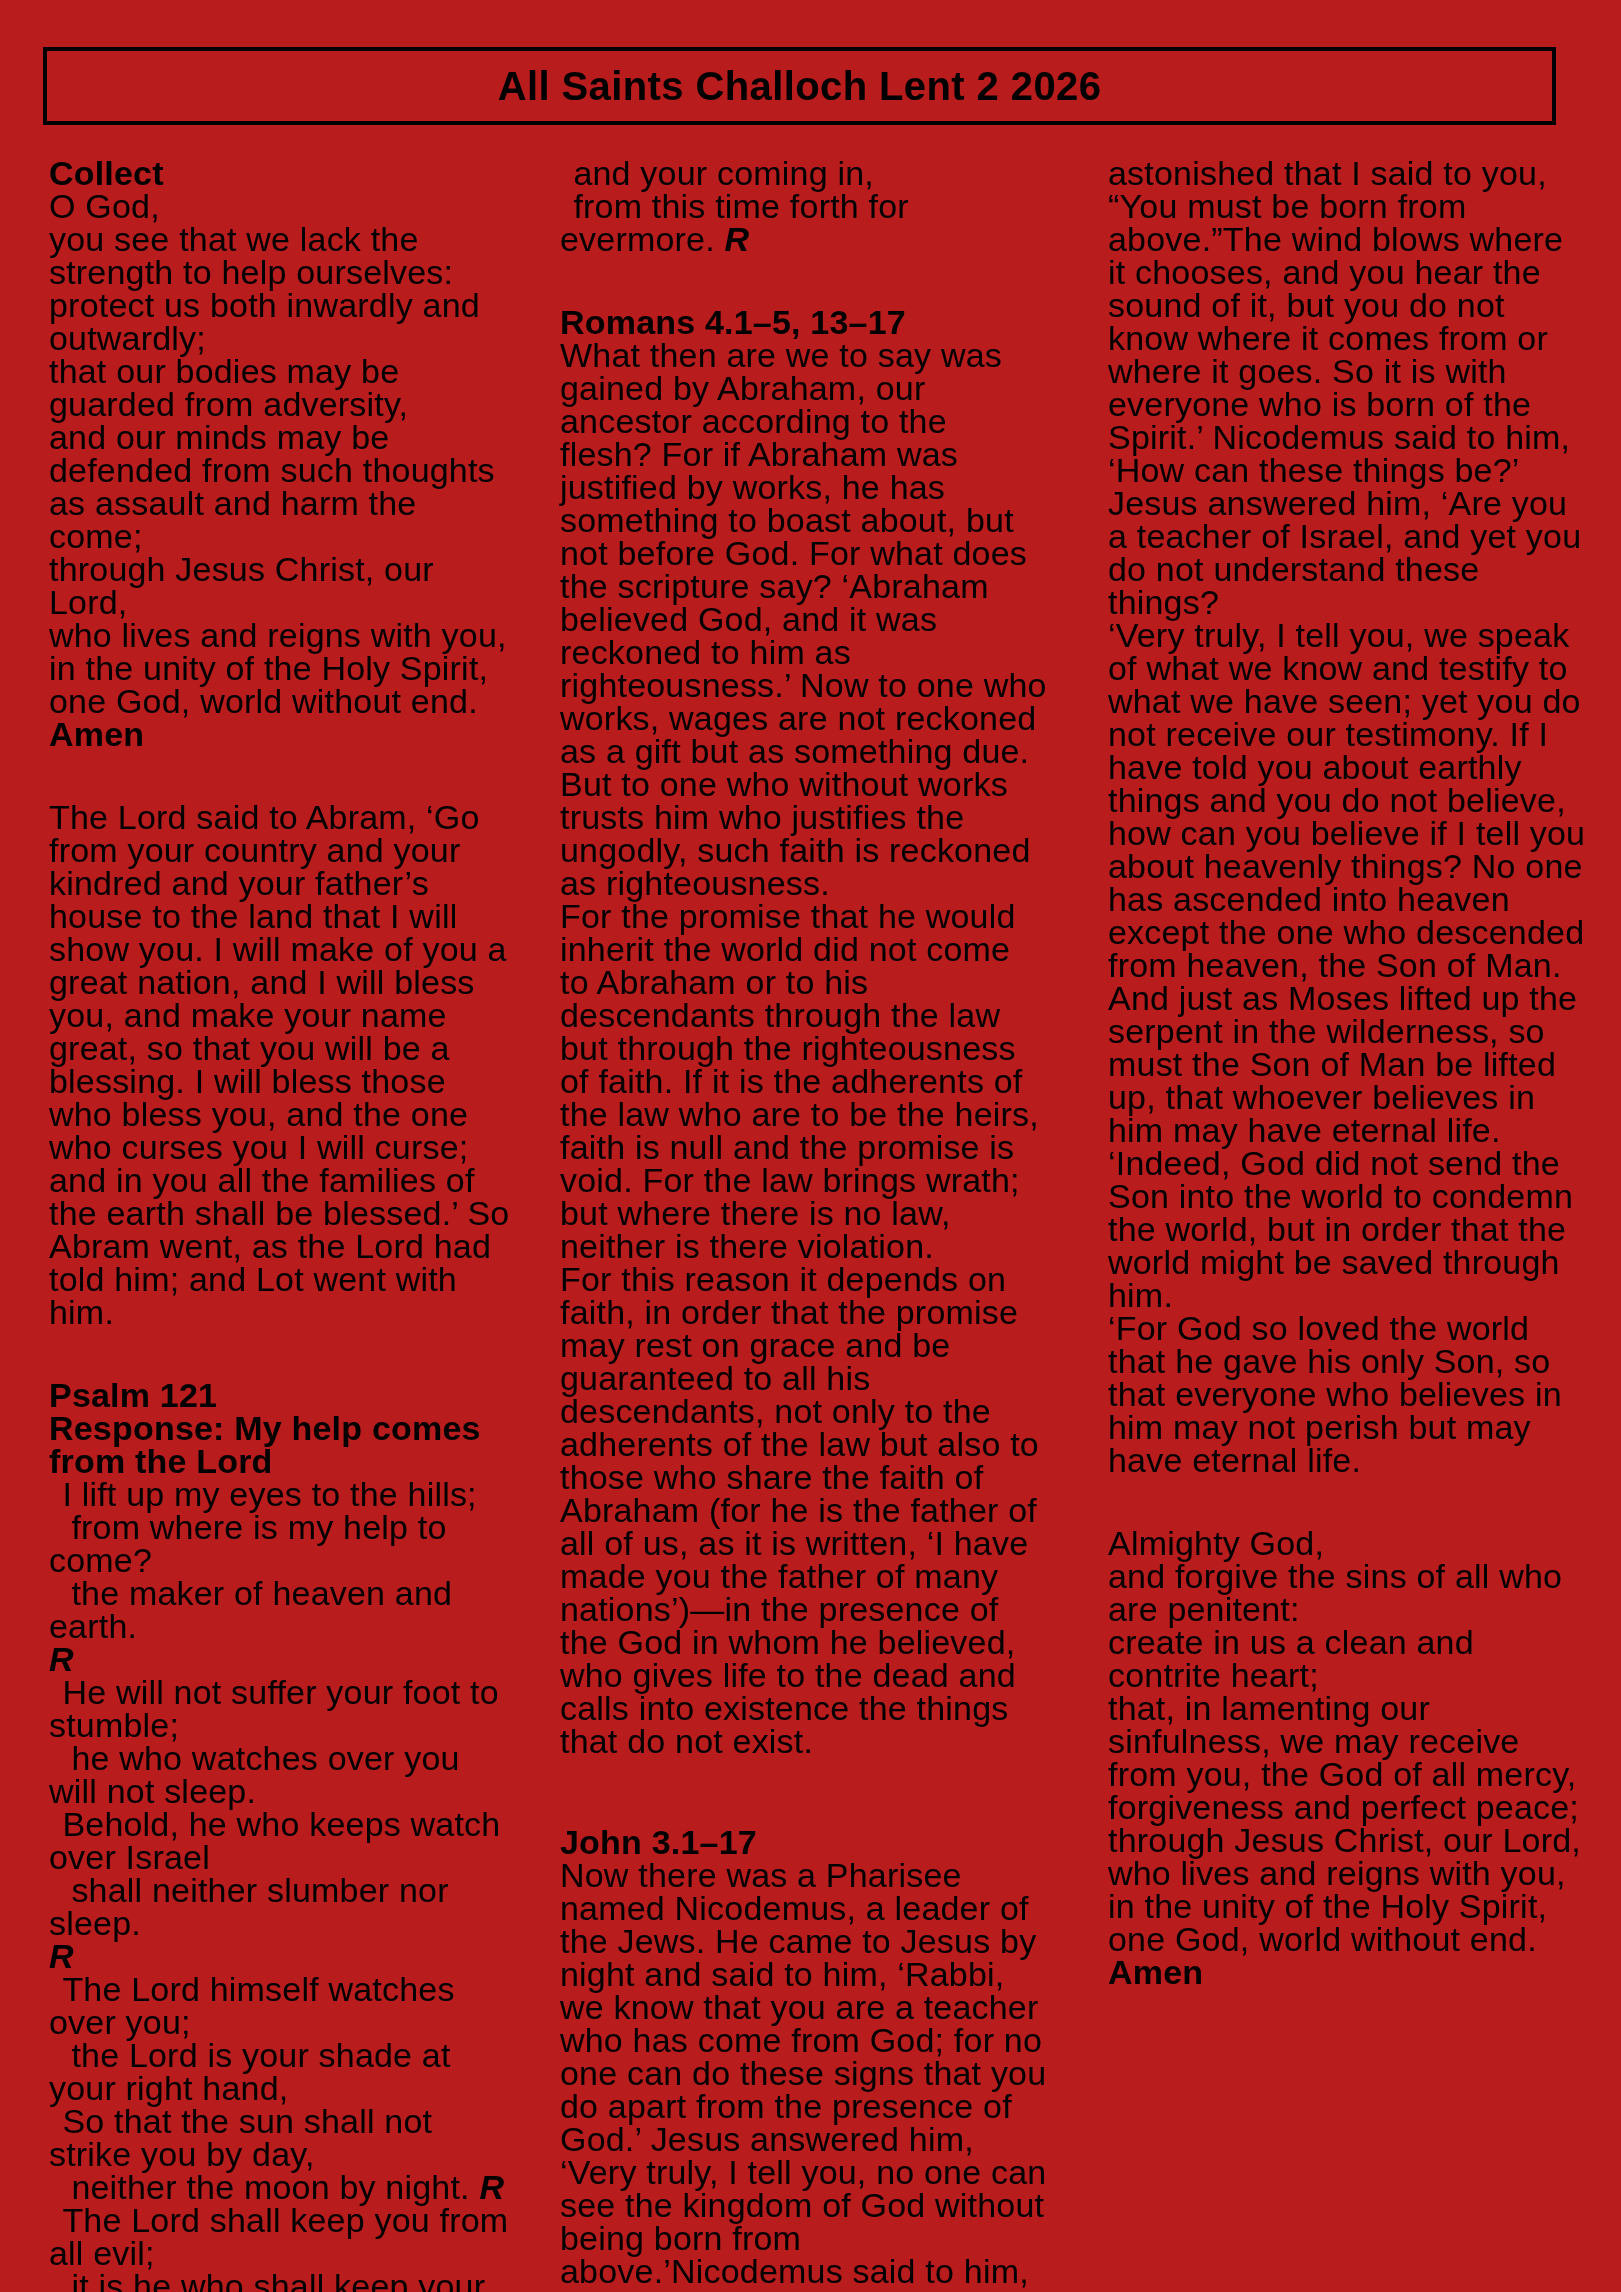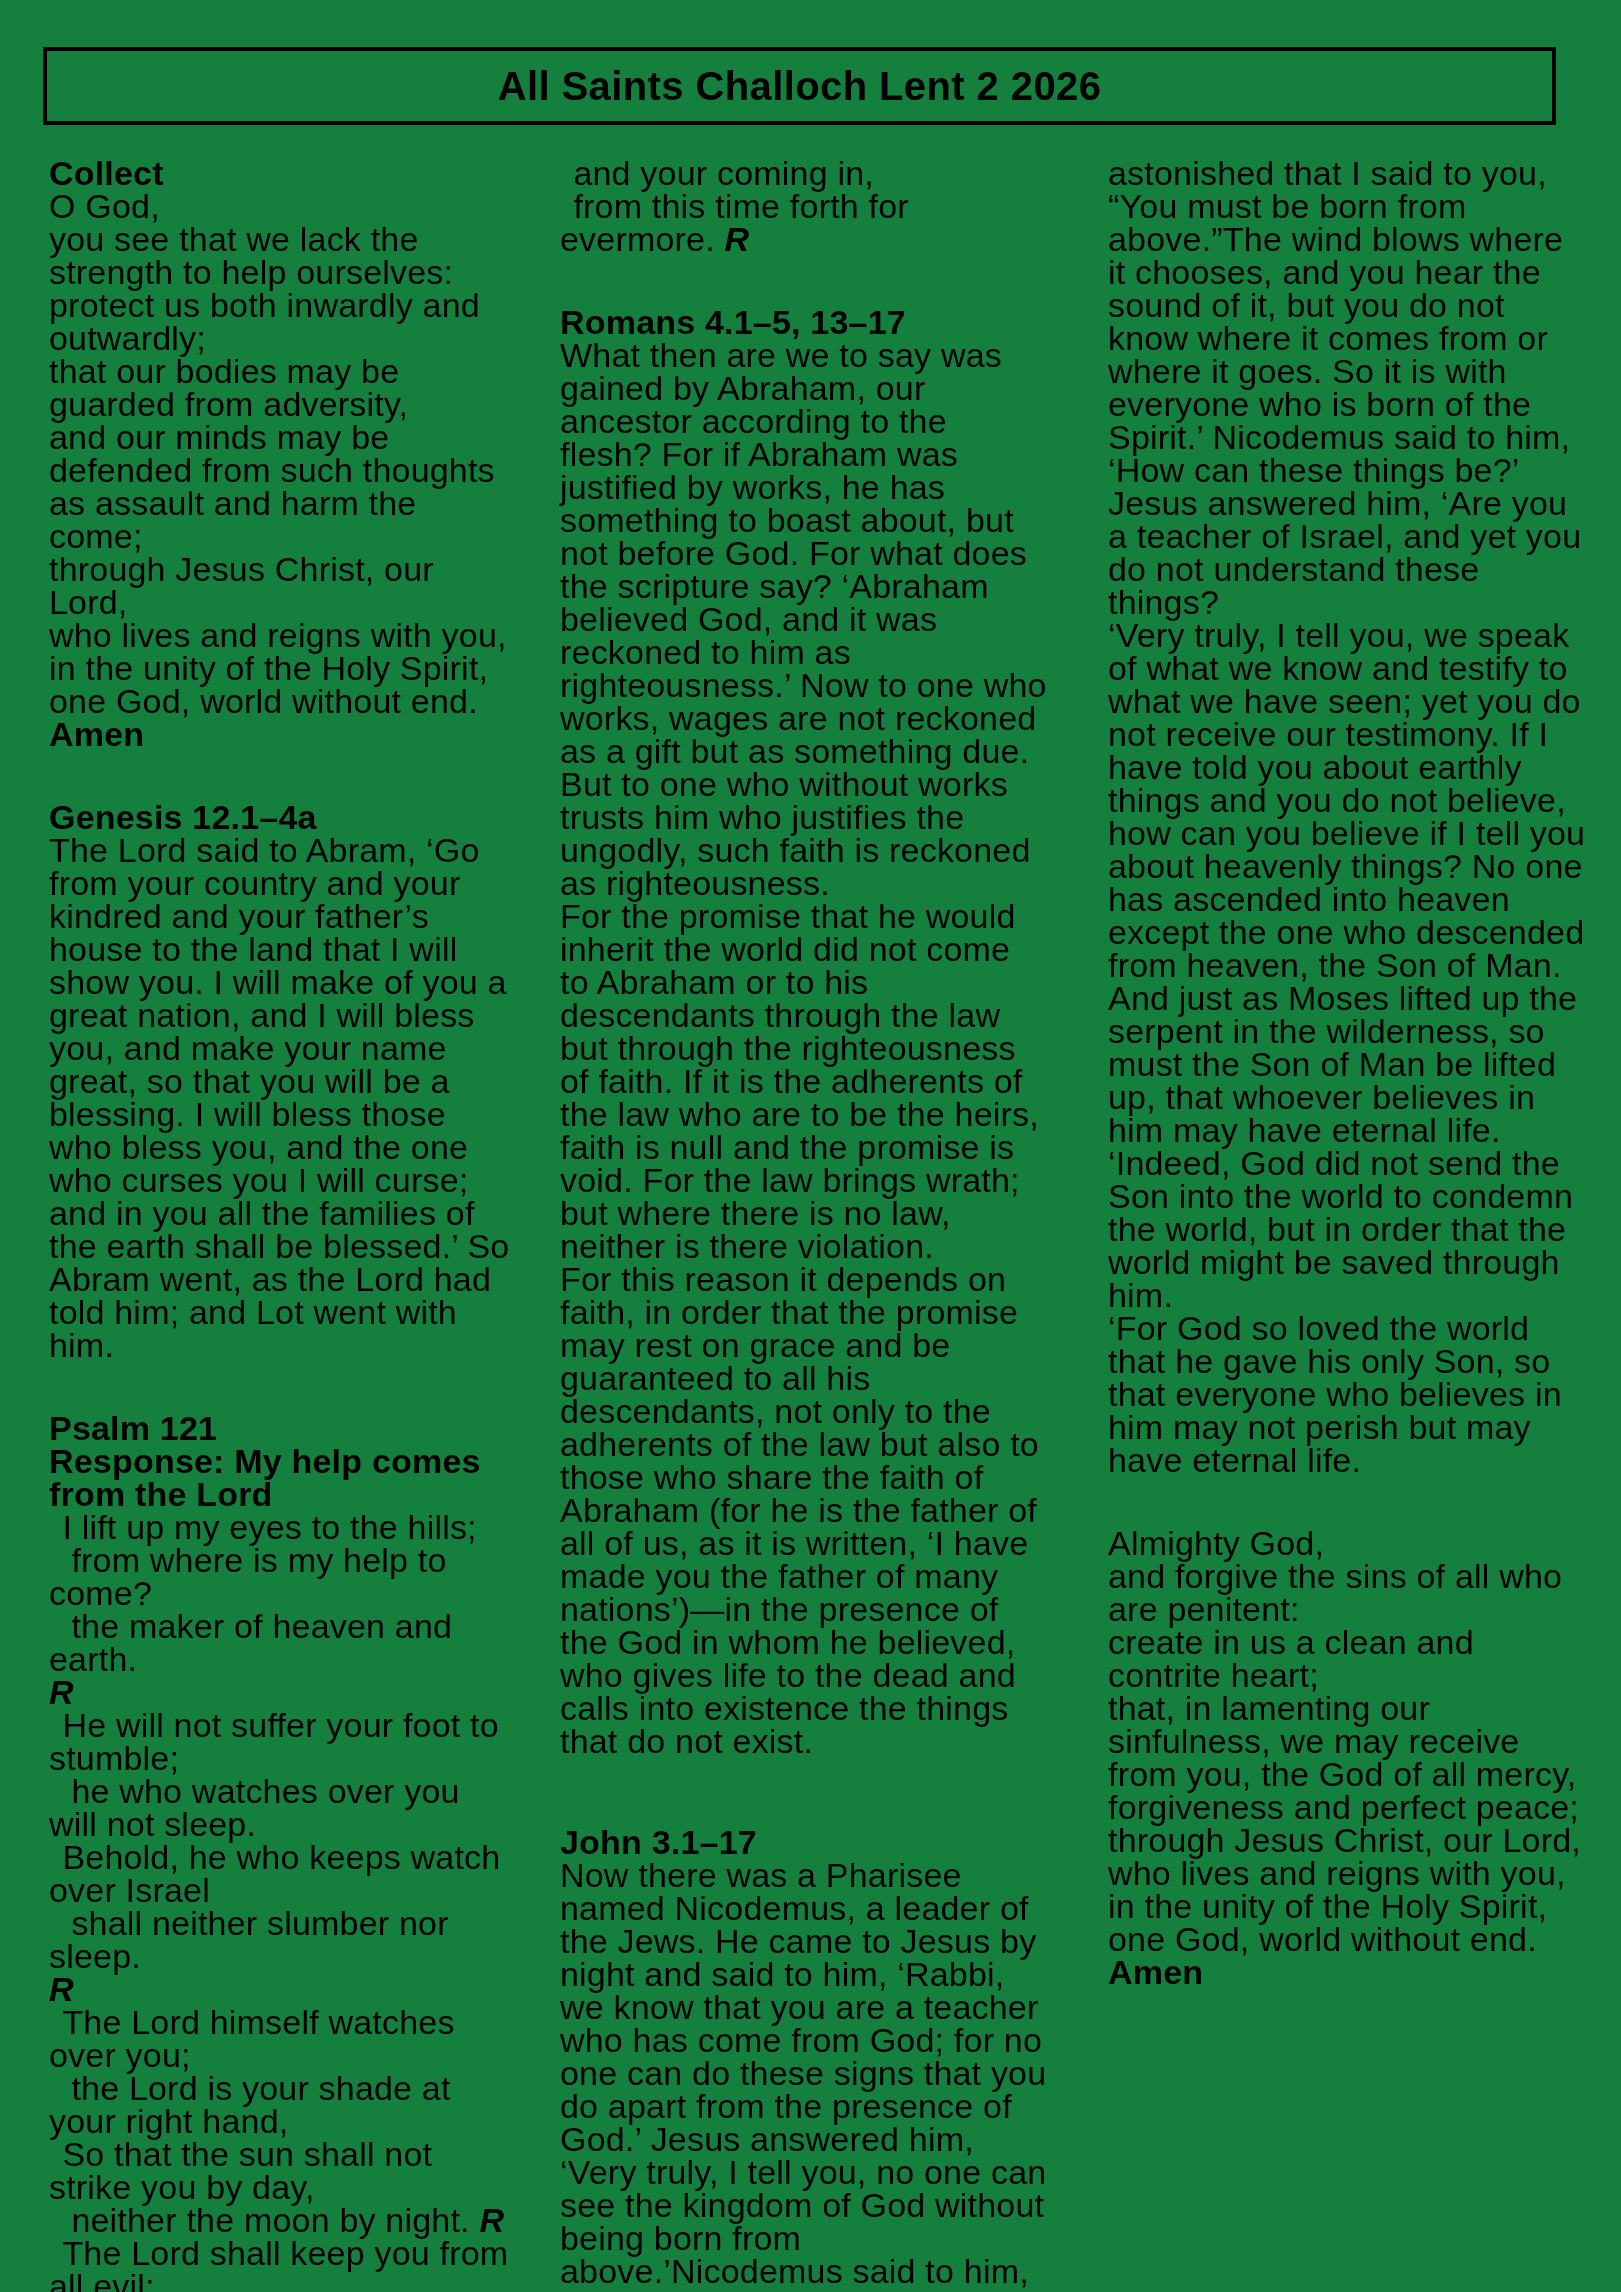--- a/index.html
+++ b/index.html
@@ -1,21 +1,21 @@
 <!DOCTYPE html>
 <html style="font-size:14.3px"><head>
 <meta charset="utf-8">
 <style>
   html,body{margin:0;padding:0}
   body{
     width:1621px;height:2293px;
     background:#ffffff;color:#000000;
     font-family:"Liberation Sans",sans-serif;
   }
-  .page{position:relative;width:1621px;height:2293px;overflow:hidden;background:#15803d}
+  .page{position:relative;width:1621px;height:2293px;overflow:hidden;background:#b91c1c}
   .title-box{
     position:absolute;left:43px;top:47px;width:1513px;height:78px;
     border:4.5px solid #000;box-sizing:border-box;
     display:flex;align-items:center;justify-content:center;
   }
   .title{font-size:40px;font-weight:bold;letter-spacing:0.4px;white-space:nowrap}
   .col{
     position:absolute;top:157px;
     font-size:34px;line-height:33px;letter-spacing:0.2px;
     text-align:left;
@@ -48,21 +48,20 @@
       <div class="ln"><span>protect us both inwardly and outwardly;</span></div>
       <div class="ln"><span>that our bodies may be guarded from adversity,</span></div>
       <div class="ln"><span>and our minds may be defended from such thoughts</span></div>
       <div class="ln"><span>as assault and harm the come;</span></div>
       <div class="ln"><span>through Jesus Christ, our Lord,</span></div>
       <div class="ln"><span>who lives and reigns with you,</span></div>
       <div class="ln"><span>in the unity of the Holy Spirit,</span></div>
       <div class="ln"><span>one God, world without end.</span></div>
       <div class="b"><span>Amen</span></div>
       <div class="gap"></div>
-      <div class="h"><span>Genesis 12.1–4a</span></div>
       <div class="p"><span>The Lord said to Abram, ‘Go from your country and your kindred and your father’s house to the land that I will show you. I will make of you a great nation, and I will bless you, and make your name great, so that you will be a blessing. I will bless those who bless you, and the one who curses you I will curse; and in you all the families of the earth shall be blessed.’ So Abram went, as the Lord had told him; and Lot went with him.</span></div>
       <div class="gap"></div>
       <div class="h"><span>Psalm 121</span></div>
       <div class="b"><span>Response: My help comes from the Lord</span></div>
       <div class="v1"><span>I lift up my eyes to the hills;</span></div>
       <div class="v2"><span>from where is my help to come?</span></div>
       <div class="v2"><span>the maker of heaven and earth.</span></div>
       <div class="rline"><span class="R">R</span></div>
       <div class="v1"><span>He will not suffer your foot to stumble;</span></div>
       <div class="v2"><span>he who watches over you will not sleep.</span></div>

